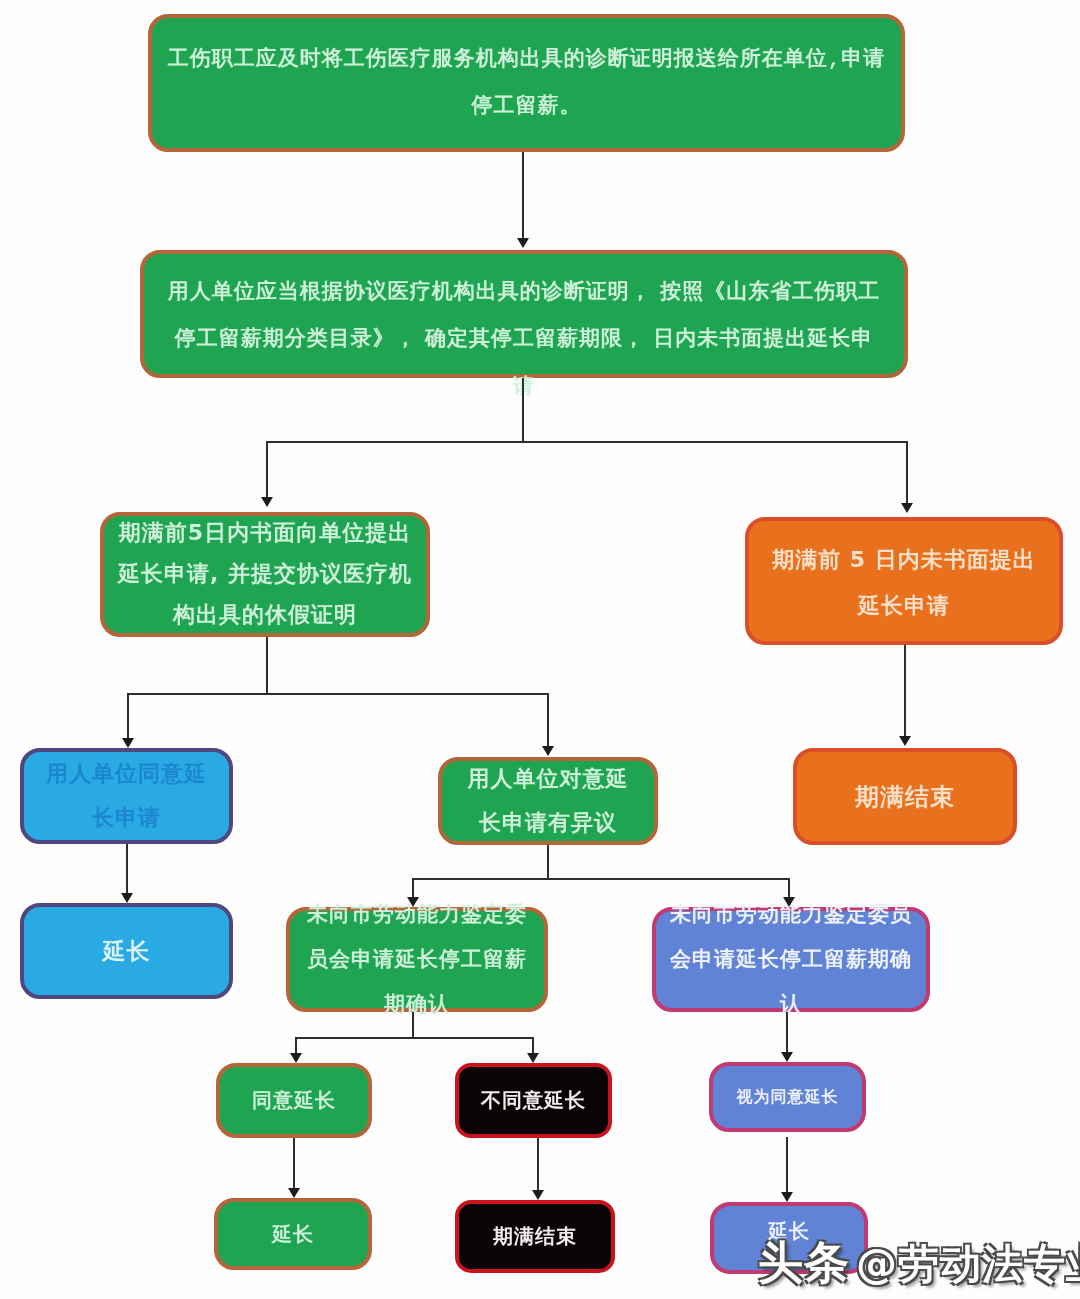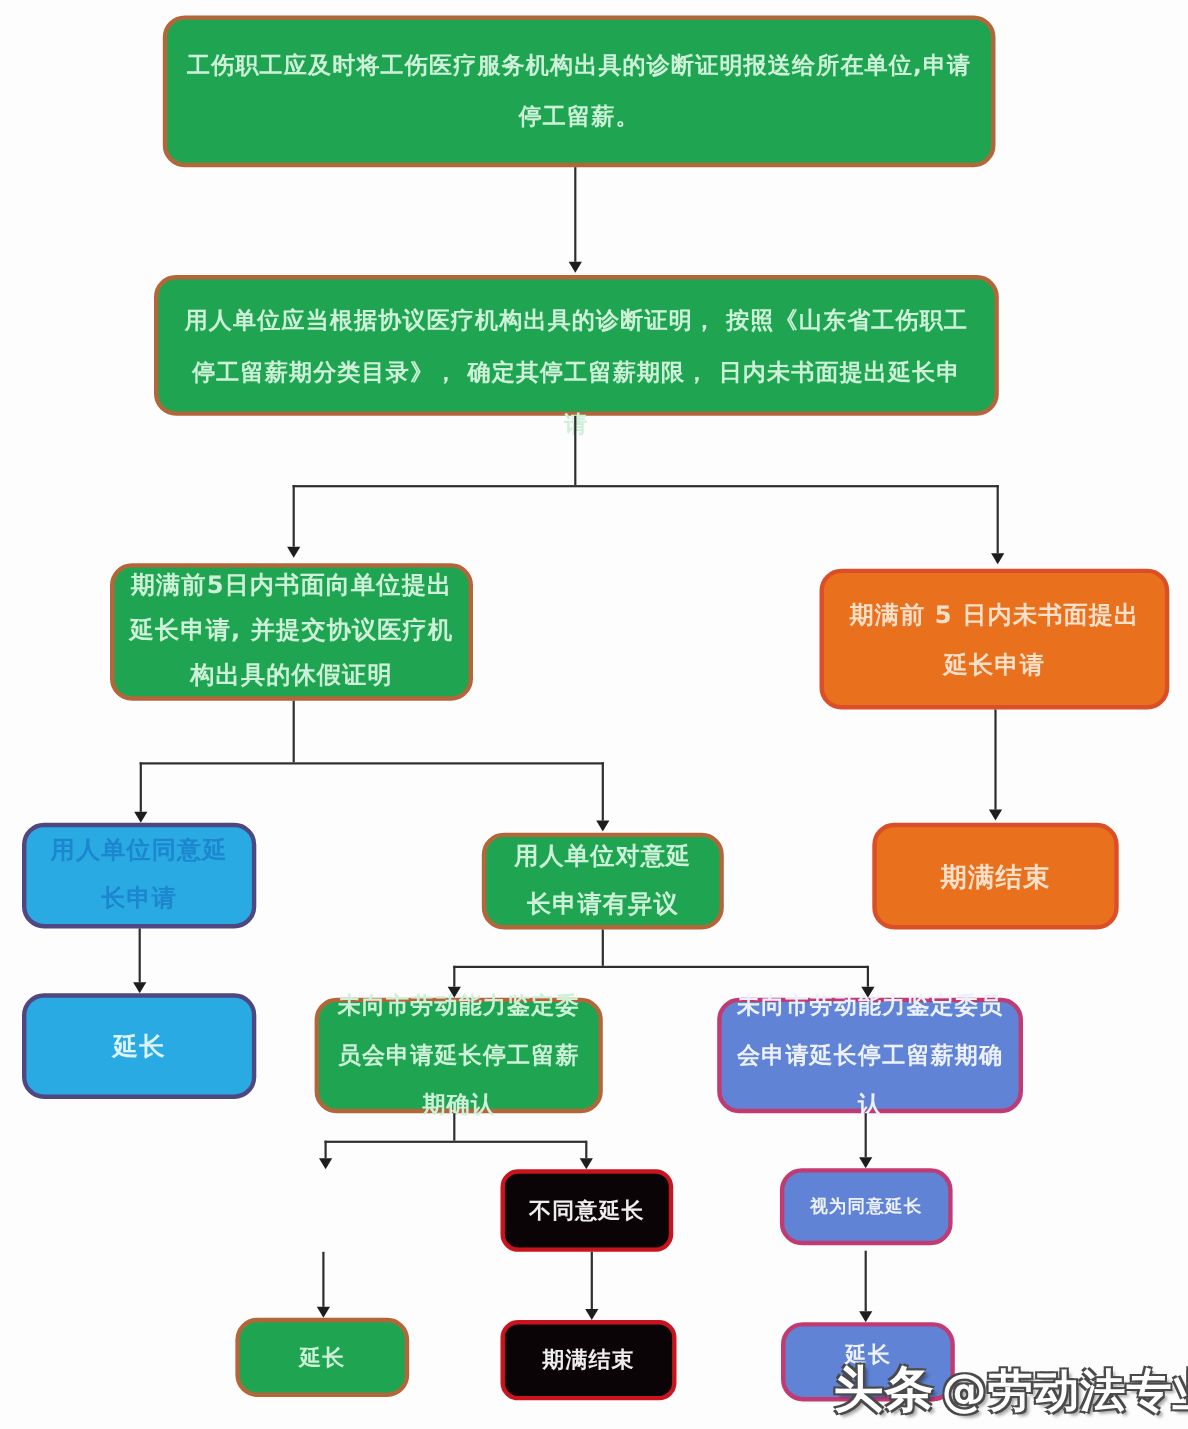--- a/index.html
+++ b/index.html
@@ -33,21 +33,21 @@
     color:#ffffff;font-weight:bold;font-size:41px;letter-spacing:1px;
     text-shadow:2px 2px 0 #4a4a4a,-2px -2px 0 #4a4a4a,2px -2px 0 #4a4a4a,-2px 2px 0 #4a4a4a,4px 4px 3px rgba(0,0,0,0.35);
   }
   .watermark .brand{font-size:45px;margin-right:6px;}
 </style>
 </head>
 <body>
 
 <div id="canvas">
 
-  <div class="node green top-align" style="left:148px;top:14px;width:757px;height:138px;font-size:21px;line-height:2.25;padding:18px 14px;">
+  <div class="node green top-align" style="left:148px;top:14px;width:757px;height:138px;font-size:21px;line-height:2.25;padding:18px 14px;font-family:Liberation Mono, monospace;">
     <div class="txt">工伤职工应及时将工伤医疗服务机构出具的诊断证明报送给所在单位,申请停工留薪。</div>
   </div>
 
   <div class="vline" style="left:522px;top:152px;height:86px;"></div>
   <div class="ah" style="left:517px;top:238px;"></div>
 
   <div class="node green top-align" style="left:140px;top:250px;width:768px;height:128px;font-size:21px;line-height:2.25;padding:14px 20px;">
     <div class="txt">用人单位应当根据协议医疗机构出具的诊断证明， 按照《山东省工伤职工停工留薪期分类目录》， 确定其停工留薪期限， 日内未书面提出延长申请</div>
   </div>
 
@@ -108,20 +108,23 @@
   <div class="vline" style="left:412px;top:1012px;height:25px;"></div>
   <div class="hline" style="left:295px;top:1037px;width:238px;"></div>
   <div class="vline" style="left:295px;top:1037px;height:16px;"></div>
   <div class="ah" style="left:290px;top:1053px;"></div>
   <div class="vline" style="left:532px;top:1037px;height:16px;"></div>
   <div class="ah" style="left:527px;top:1053px;"></div>
 
   <div class="vline" style="left:786px;top:1012px;height:40px;"></div>
   <div class="ah" style="left:781px;top:1052px;"></div>
 
+  <div class="node green" style="left:216px;top:1063px;width:156px;height:75px;font-size:20px;">
+    <div class="txt">同意延长</div>
+  </div>
   <div class="node black" style="left:455px;top:1063px;width:157px;height:75px;font-size:20px;">
     <div class="txt">不同意延长</div>
   </div>
   <div class="node cornflower" style="left:709px;top:1062px;width:157px;height:70px;font-size:16px;">
     <div class="txt">视为同意延长</div>
   </div>
 
   <div class="vline" style="left:293px;top:1138px;height:50px;"></div>
   <div class="ah" style="left:288px;top:1188px;"></div>
   <div class="vline" style="left:537px;top:1138px;height:52px;"></div>

